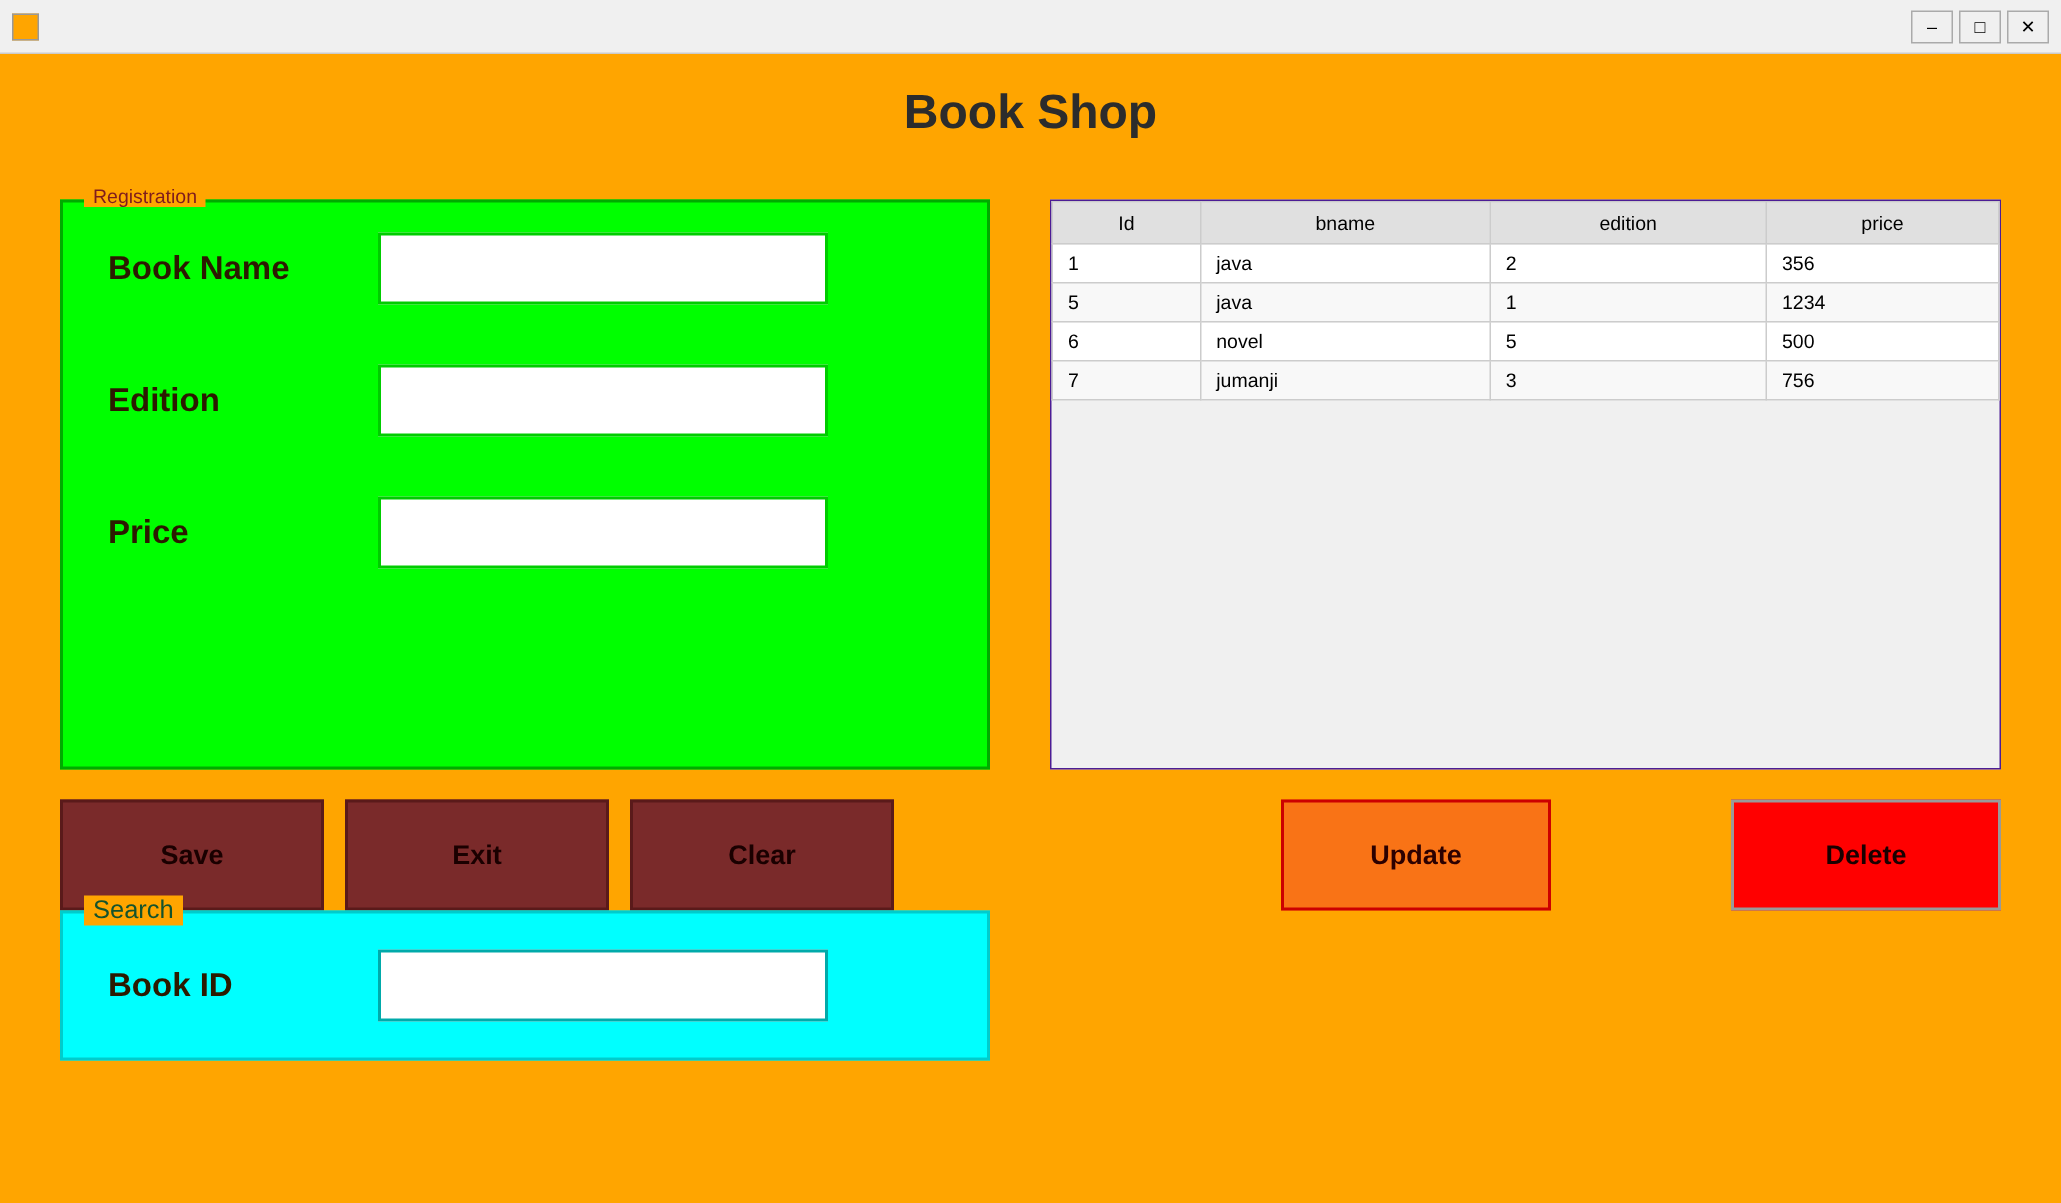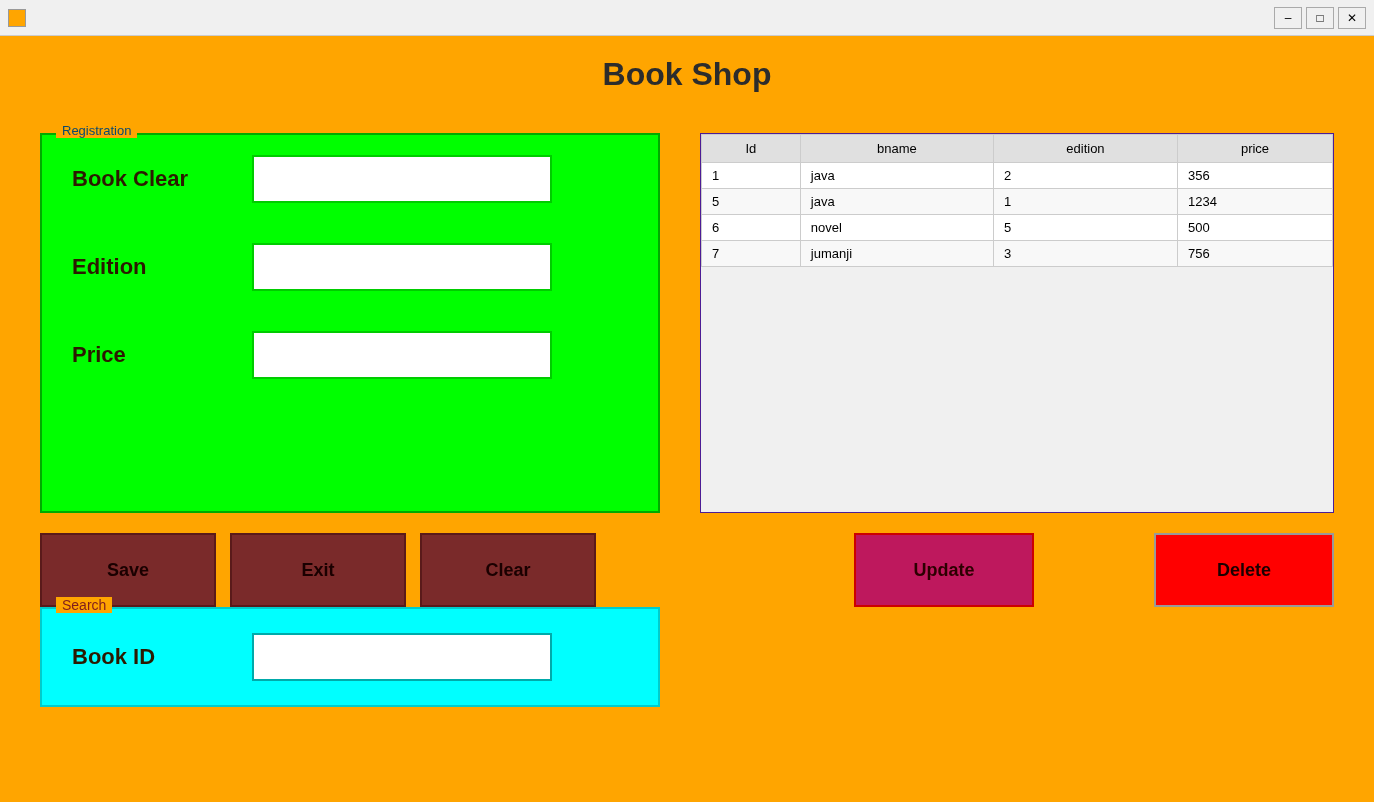--- a/index.html
+++ b/index.html
@@ -82,21 +82,21 @@
       width: 620px;
       min-height: 380px;
     }
     .panel-legend {
       position: absolute;
       top: -12px;
       left: 14px;
       background: #FFA500;
       padding: 0 6px;
       font-size: 13px;
-      color: #0c4a6e;
+      color: #7f1d1d;
     }
 
     .form-row {
       display: flex;
       align-items: center;
       margin-bottom: 40px;
     }
     .form-label {
       font-size: 22px;
       font-weight: bold;
@@ -144,21 +144,21 @@
       color: #1a0000;
       font-size: 18px;
       font-weight: bold;
       border: 2px solid #5a1a1a;
       cursor: pointer;
       margin-right: 14px;
     }
     .btn-update {
       width: 180px;
       height: 74px;
-      background: #be185d;
+      background: #f97316;
       color: #2c0000;
       font-size: 18px;
       font-weight: bold;
       border: 2px solid #cc0000;
       cursor: pointer;
       margin-left: auto;
       margin-right: 120px;
     }
     .btn-delete {
       width: 180px;
@@ -182,22 +182,22 @@
       display: flex;
       align-items: center;
       gap: 20px;
     }
     .search-legend {
       position: absolute;
       top: -12px;
       left: 14px;
       background: #FFA500;
       padding: 0 6px;
-      font-size: 14px;
-      color: #7f1d1d;
+      font-size: 17px;
+      color: #14532d;
     }
     .search-label {
       font-size: 22px;
       font-weight: bold;
       color: #2c1a00;
       width: 160px;
     }
     .search-input {
       width: 300px;
       height: 48px;
@@ -230,21 +230,21 @@
 <div class="main">
 
   <div class="page-title">Book Shop</div>
 
   <div class="content-row">
 
     <fieldset class="registration-panel">
       <legend class="panel-legend">Registration</legend>
 
       <div class="form-row">
-        <label class="form-label">Book Clear</label>
+        <label class="form-label">Book Name</label>
         <input class="form-input" type="text" placeholder="" style="">
       </div>
 
       <div class="form-row">
         <label class="form-label">Edition</label>
         <input class="form-input" type="text" placeholder="" style="">
       </div>
 
       <div class="form-row">
         <label class="form-label">Price</label>

